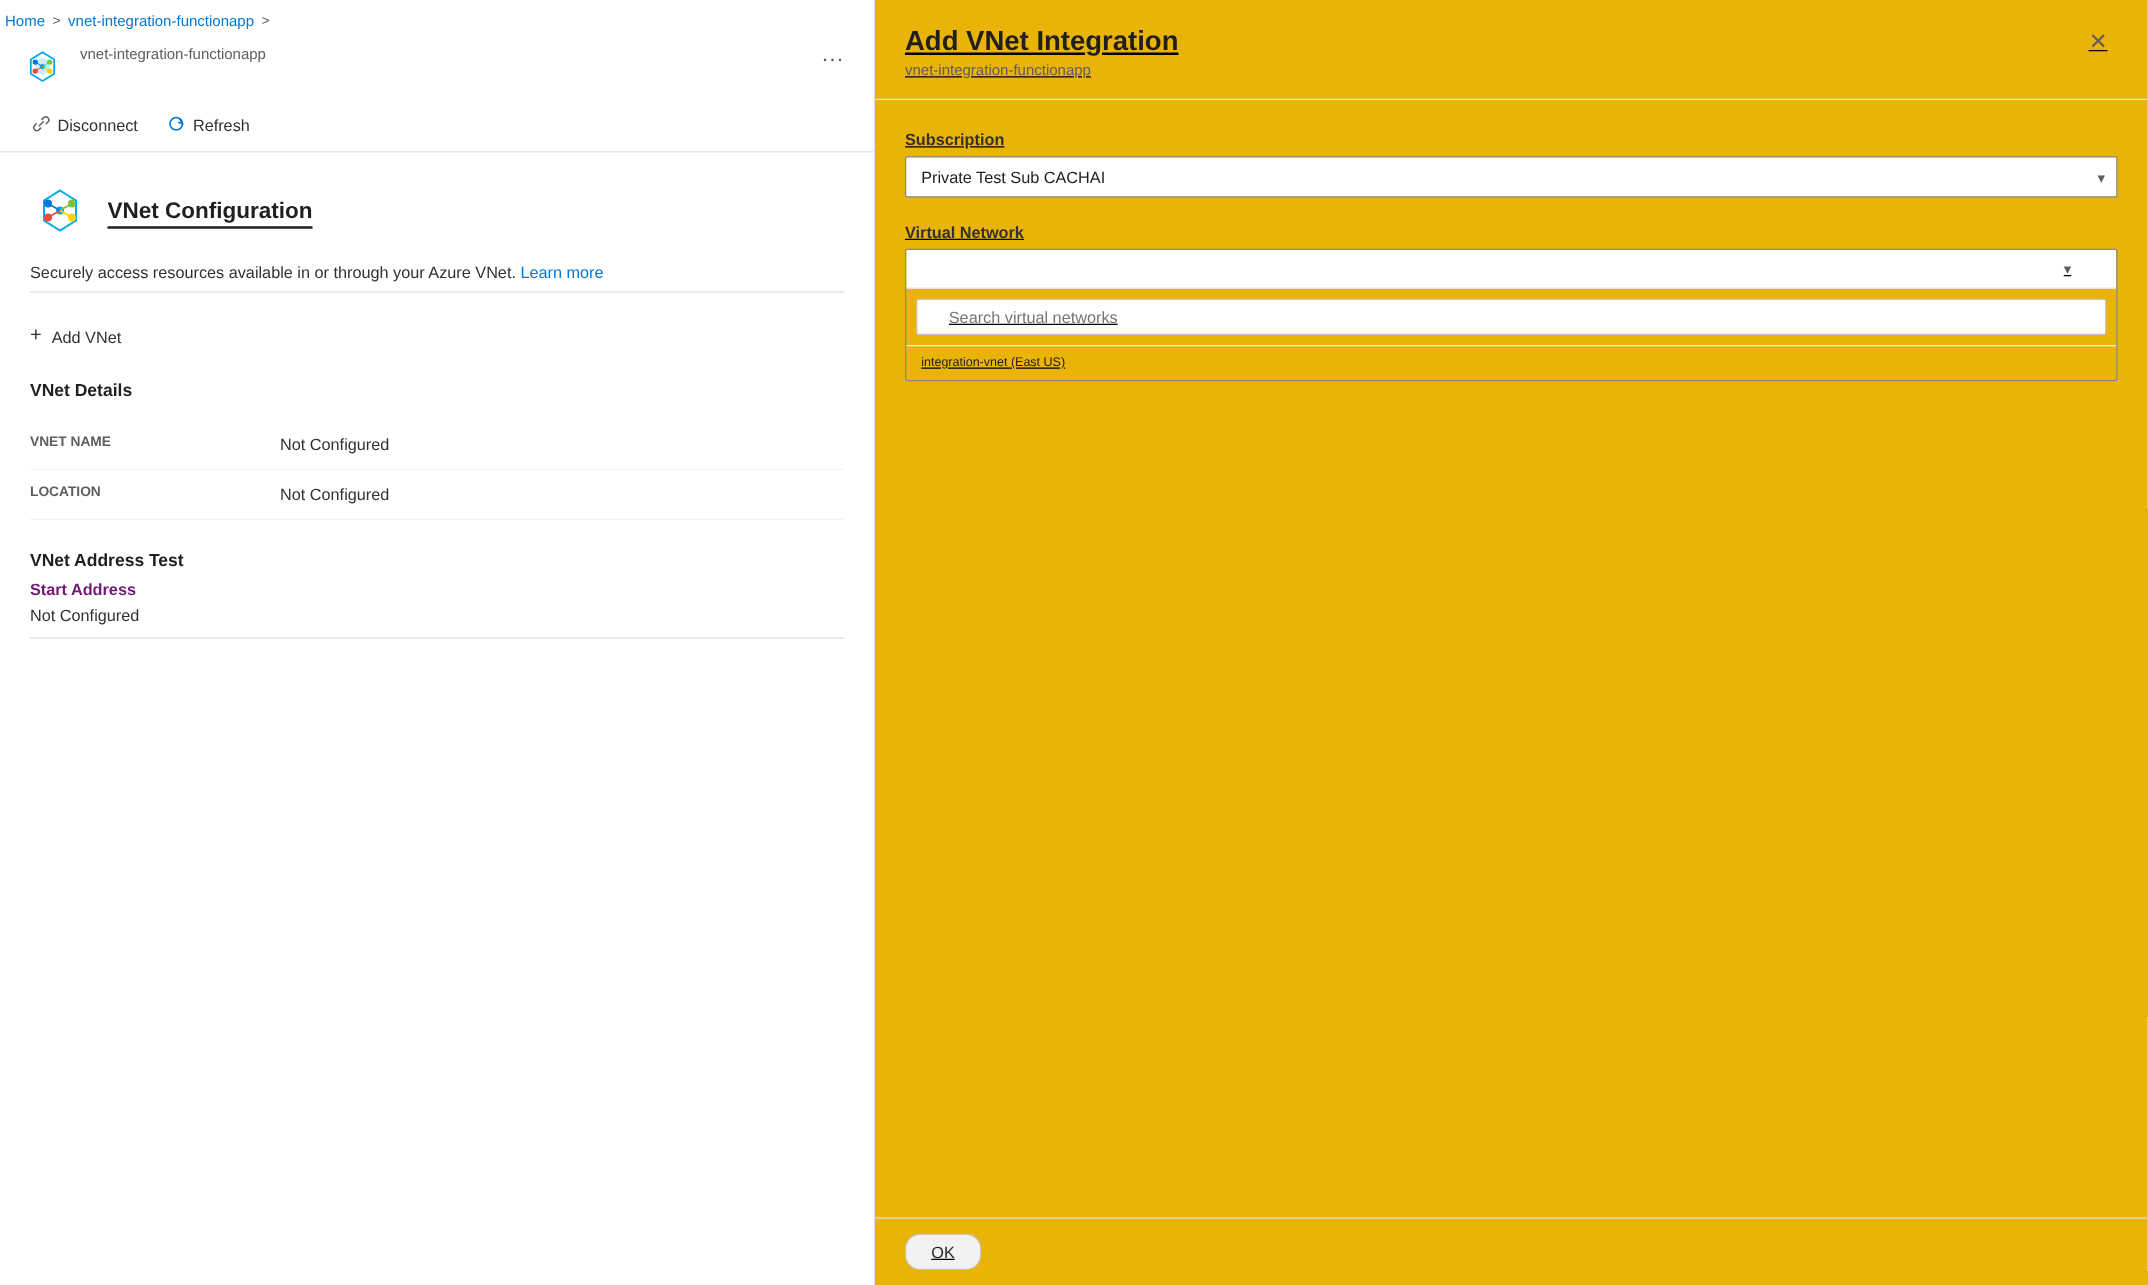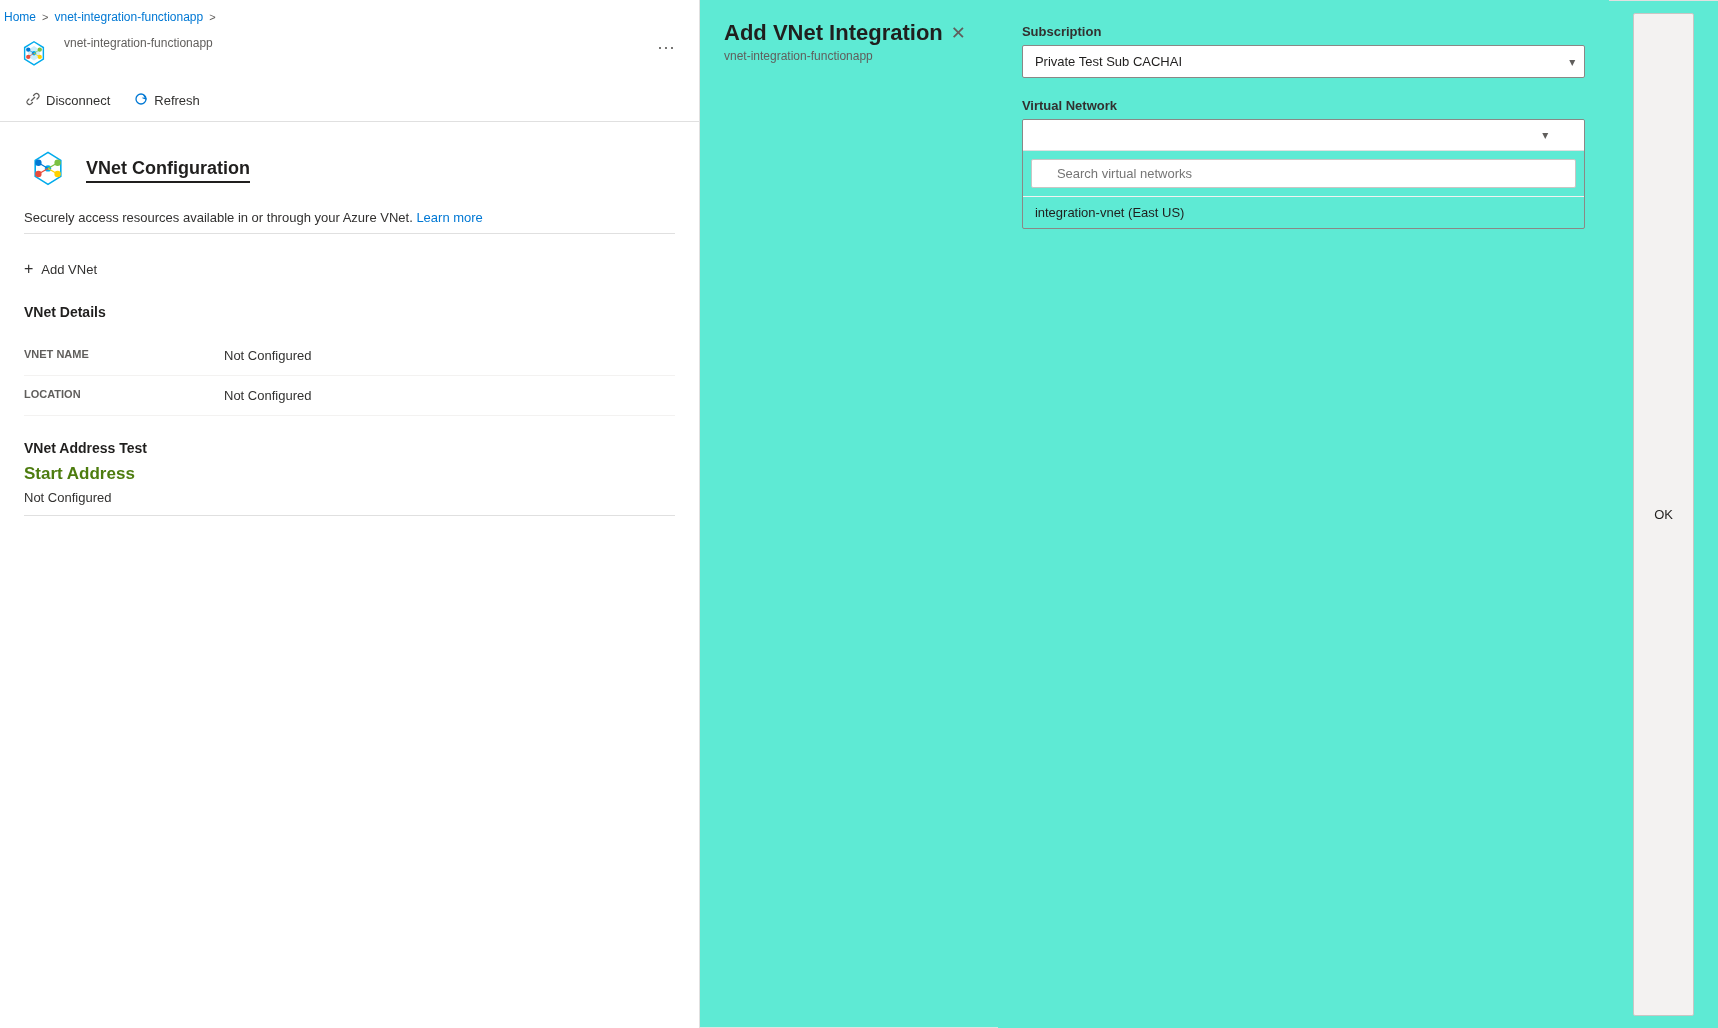--- a/index.html
+++ b/index.html
@@ -158,39 +158,40 @@
     .address-section {
       margin-top: 24px;
     }
     .address-section-title {
       font-size: 14px;
       font-weight: 600;
       color: #201f1e;
       margin-bottom: 8px;
     }
     .address-sub-title {
-      font-size: 17px;
-      font-weight: 600;
-      color: #4d7c0f;
+      font-size: 13px;
+      font-weight: 600;
+      color: #701a75;
       margin-bottom: 6px;
     }
     .address-value {
       font-size: 13px;
       color: #323130;
       border-bottom: 1px solid #e0e0e0;
       padding-bottom: 10px;
     }
 
     
     .right-panel {
       flex: 1;
       display: flex;
-      flex-direction: row;
-      background: #5eead4;
+      flex-direction: column;
+      background: #eab308;
       position: relative;
+      text-decoration: underline;
     }
 
     .flyout-header {
       padding: 20px 24px 16px 24px;
       border-bottom: 1px solid #e0e0e0;
       display: flex;
       justify-content: space-between;
       align-items: flex-start;
     }
     .flyout-title {
@@ -281,37 +282,37 @@
       margin: 8px;
       padding: 6px 25px;
       border: 1px solid #c8c6c4;
       border-radius: 2px;
       font-size: 13px;
       color: #201f1e;
       display: block;
     }
     .vnet-option {
       padding: 8px 12px;
-      font-size: 13px;
+      font-size: 10px;
       color: #201f1e;
       cursor: pointer;
       border-top: 1px solid #f3f2f1;
     }
 
     .flyout-footer {
       padding: 12px 24px;
       border-top: 1px solid #e0e0e0;
       display: flex;
       gap: 8px;
     }
     .ok-btn {
       padding: 6px 20px;
       background: #f3f2f1;
       border: 1px solid #c8c6c4;
-      border-radius: 2px;
+      border-radius: 12px;
       font-size: 13px;
       cursor: pointer;
       color: #201f1e;
     }
   </style>
 </head>
 <body>
 
 <div class="left-panel">
 

